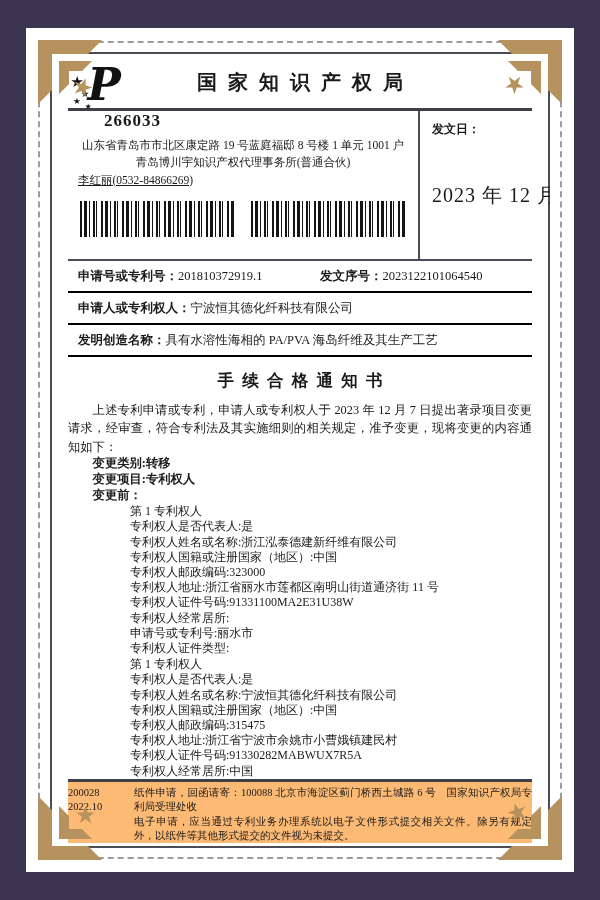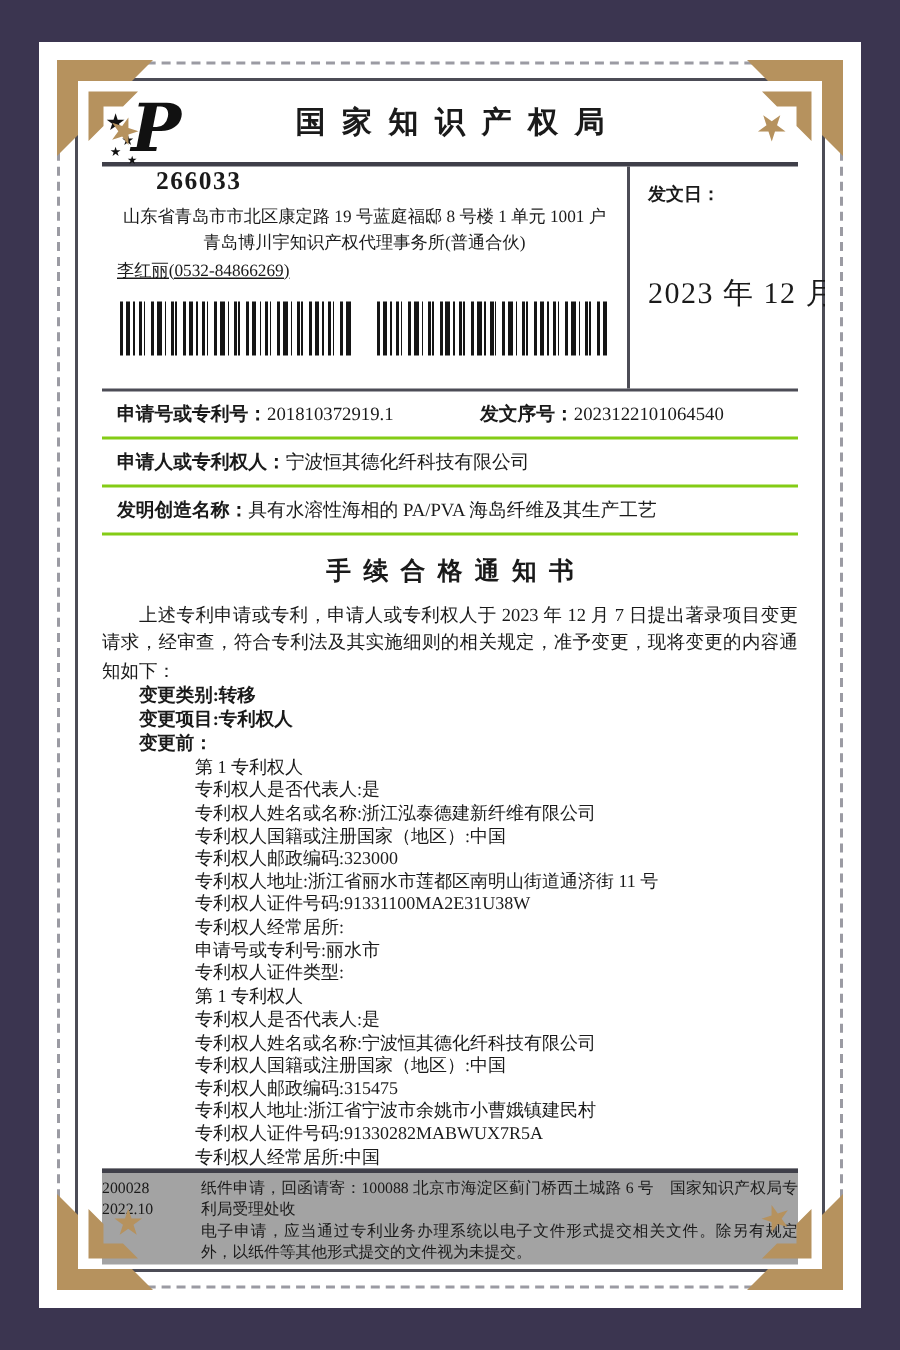--- a/index.html
+++ b/index.html
@@ -51,42 +51,42 @@
   .barcode {
     flex:1; height:36px; background-color:#fff;
     background-image:
       repeating-linear-gradient(90deg,#151515 0 2px,transparent 2px 4px,#151515 4px 7px,transparent 7px 9px,#151515 9px 10px,transparent 10px 13px,#151515 13px 15px,transparent 15px 16px,#151515 16px 17px,transparent 17px 21px);
   }
   .date-cell { width:124px; border-left:2px solid #4c4c56; padding:10px 4px 0 12px; }
   .date-label { font-size:12px; font-weight:bold; }
   .date-value { margin-top:44px; font-size:20px; letter-spacing:1px; white-space:nowrap; }
   
   .field-row {
-    display:flex; border-bottom:2px solid #84cc16;
+    display:flex; border-bottom:2px solid #000000;
     padding:7px 10px 6px 10px; font-size:12.5px; align-items:baseline;
   }
   .field-row .pair-left { flex:1; }
   .field-row .pair-right { width:202px; }
   .lbl { font-weight:bold; }
   .val { font-weight:normal; }
   
   .notice-title {
     text-align:center; font-size:16.5px; font-weight:bold;
     letter-spacing:0.5em; padding-left:0.5em; margin:13px 0 9px;
   }
   .body-para { font-size:12.3px; line-height:1.5; text-align:justify; text-indent:2em; }
   .bold-line { font-weight:bold; font-size:12.3px; line-height:15.6px; margin-left:2em; }
   .detail-block { margin-left:62px; margin-top:1px; }
   .detail-line { font-size:12px; line-height:15.2px; }
   .after-label { margin-top:20px; }
   
   .footer {
     position:absolute; left:18px; right:18px; bottom:5px;
     border-top:3px solid #3f3f49; padding-top:4px;
-    display:flex; gap:14px; background:#a3a3a3;
+    display:flex; gap:14px; background:#fdba74;
   }
   .form-code { width:52px; font-size:10.5px; line-height:1.35; }
   .notes { flex:1; font-size:10.5px; line-height:1.35; text-align:justify; }
 </style>
 </head>
 <body>
 
 <div class="page">
   <div class="dashed-frame"></div>
   <div class="solid-frame"></div>

